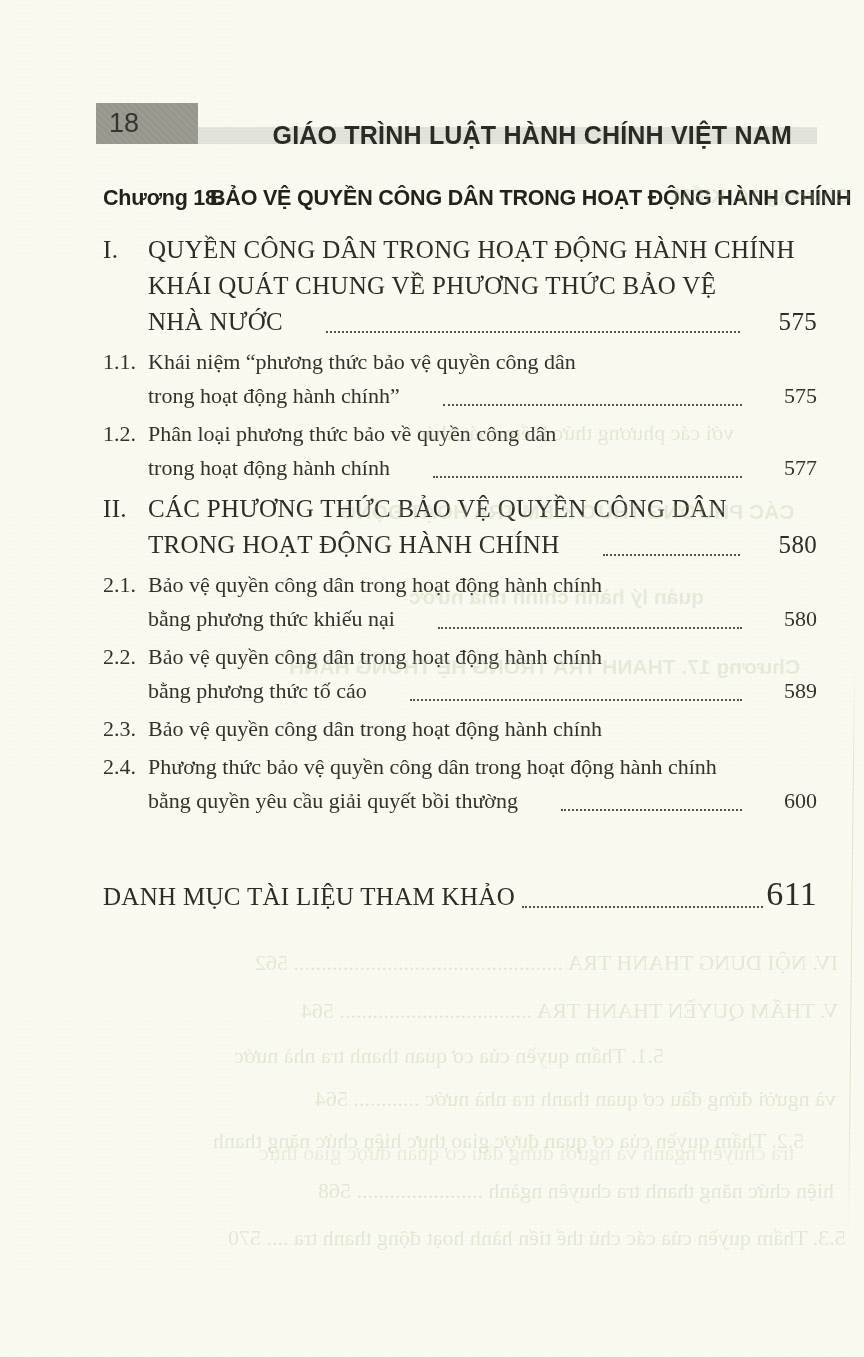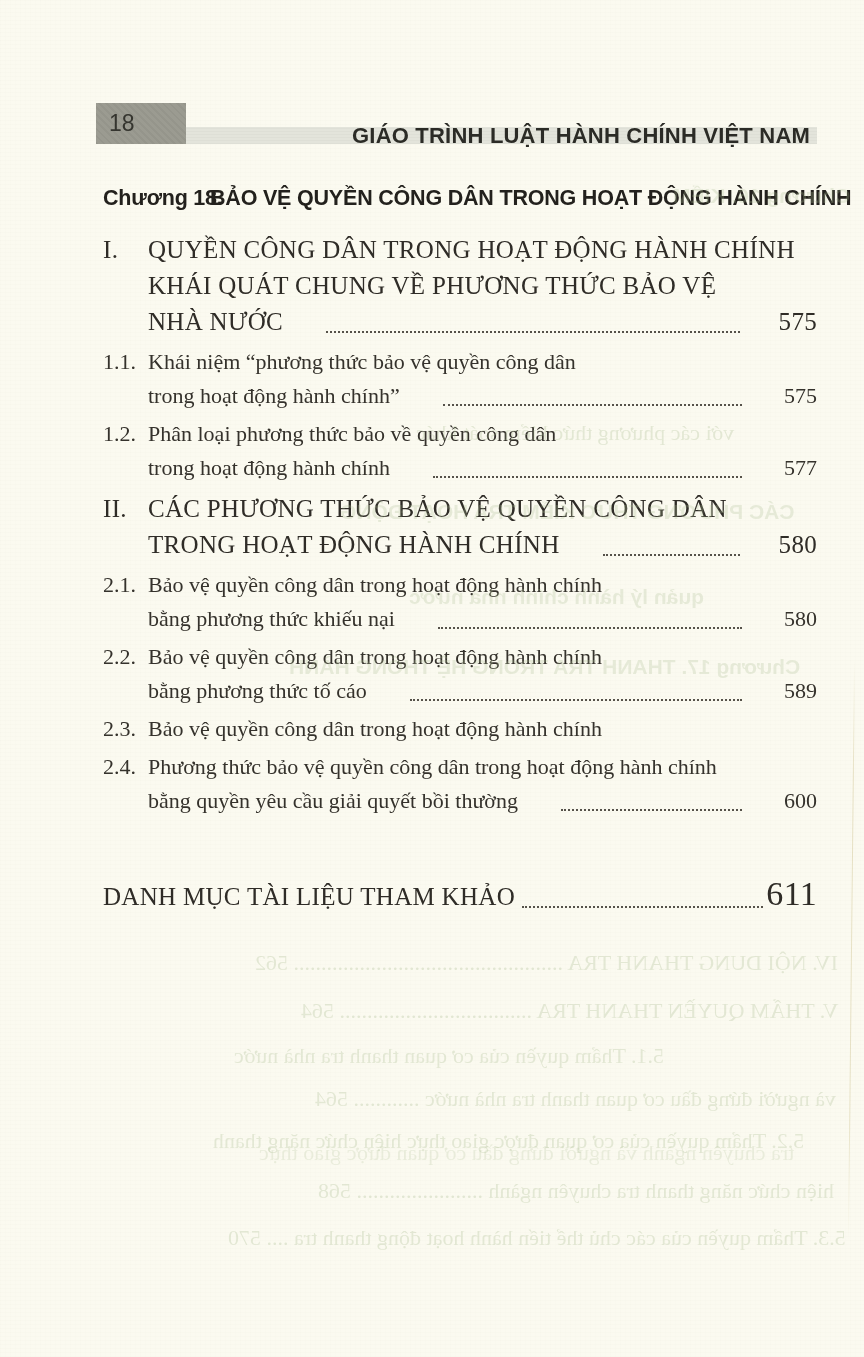--- a/index.html
+++ b/index.html
@@ -23,41 +23,41 @@
 
   
   .header-bar {
     position: absolute;
     left: 96px; top: 103px;
     width: 721px; height: 41px;
     display: flex;
     align-items: stretch;
   }
   .page-num-box {
-    width: 90px;
+    width: 102px;
     background: #9b9b91;
     background-image: repeating-linear-gradient(45deg, rgba(0,0,0,0.04) 0 2px, transparent 2px 5px);
     display: flex;
     align-items: center;
     padding-left: 13px;
     font-family: "Liberation Sans", sans-serif;
-    font-size: 23px;
+    font-size: 27px;
     color: #35352f;
   }
   .header-title-box {
     flex: 1;
     background: #e3e4db;
     background-image: repeating-linear-gradient(0deg, rgba(0,0,0,0.025) 0 1px, transparent 1px 3px);
     display: flex;
     align-items: center;
     justify-content: flex-end;
-    padding-right: 7px;
+    padding-right: 25px;
     font-family: "Liberation Sans", sans-serif;
     font-weight: bold;
-    font-size: 22px;
+    font-size: 25px;
     letter-spacing: 0.2px;
     color: #2b2b26;
     white-space: nowrap;
     margin-top: 24px;
   }
 
   
   .content {
     position: absolute;
     left: 103px; top: 186px;

